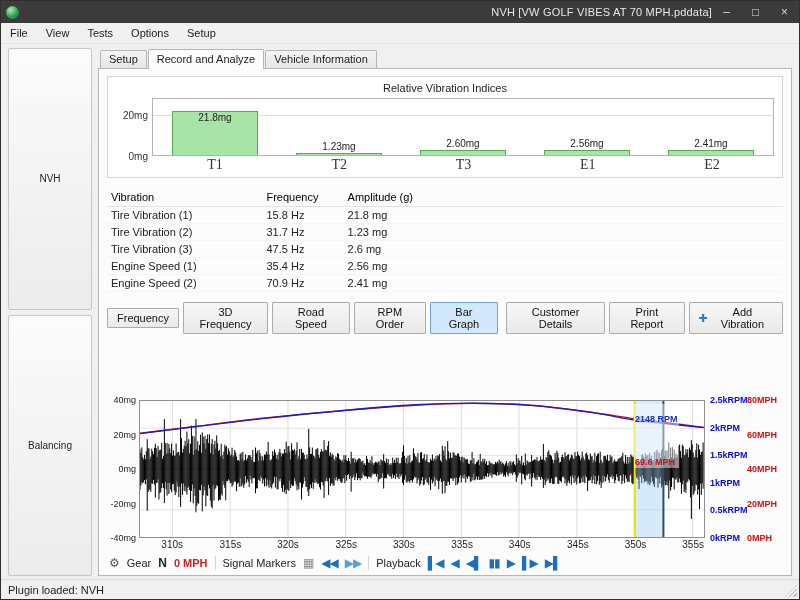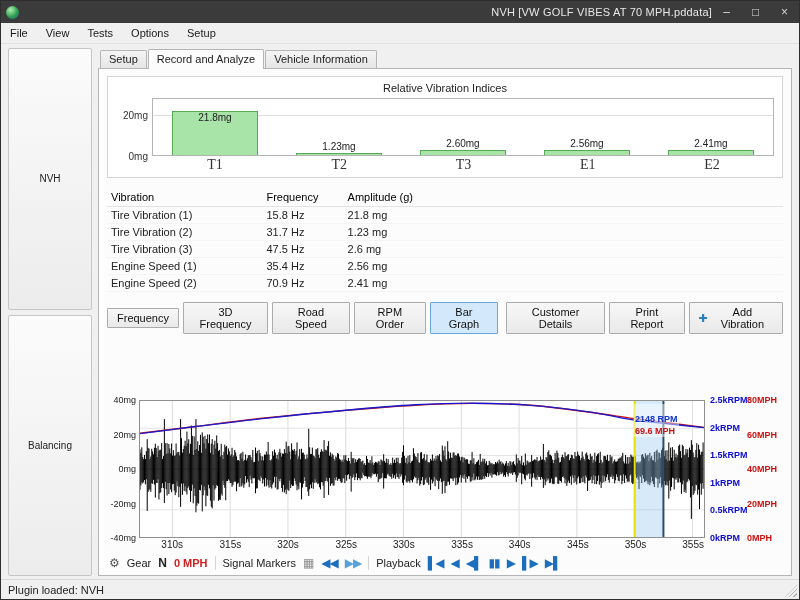--- a/index.html
+++ b/index.html
@@ -75,21 +75,21 @@
   .wave-plot { flex:1; height:138px; border:1px solid #8f8f8f; background:#fff; position:relative; }
   .wave-plot svg { position:absolute; inset:0; width:100%; height:100%; display:block; }
   .wave-rlabels { width:78px; position:relative; font-size:9px; font-weight:bold; }
   .rpm-lbl { position:absolute; left:5px; transform:translateY(-50%); color:#0b0bd0; }
   .mph-lbl { position:absolute; left:42px; transform:translateY(-50%); color:#cc1111; }
   .wave-xlabels { position:relative; height:13px; margin-left:33px; margin-right:78px; font-size:10px; color:#222; }
   .wave-xlabels span { position:absolute; top:1px; transform:translateX(-50%); }
   .cursor-readout { position:absolute; left:87.6%; top:3px; font-size:9px; font-weight:bold; line-height:1.3;
                     background:rgba(255,255,255,.45); padding:0 1px; }
   .readout-rpm { color:#1133cc;margin-top:10px; }
-  .readout-mph { color:#cc1111; }
+  .readout-mph { color:#cc1111;margin-top:31px; }
 
   
   .transport { display:flex; align-items:center; gap:7px; margin-top:5px; font-size:11px; color:#222; padding-left:2px; }
   .gear-icon { color:#555; font-size:12px; }
   .gear-n { font-weight:bold; font-size:12px; }
   .speed0 { color:#cc2222; font-weight:bold; }
   .vsep { width:1px; height:14px; background:#d5d5d5; }
   .grid-icon { color:#8a8a8a; font-size:12px; }
   .t-icon { color:#1d6fbe; font-size:12px; letter-spacing:-1px; line-height:1; }
   .t-icon.lite { color:#5aa0d8; }

